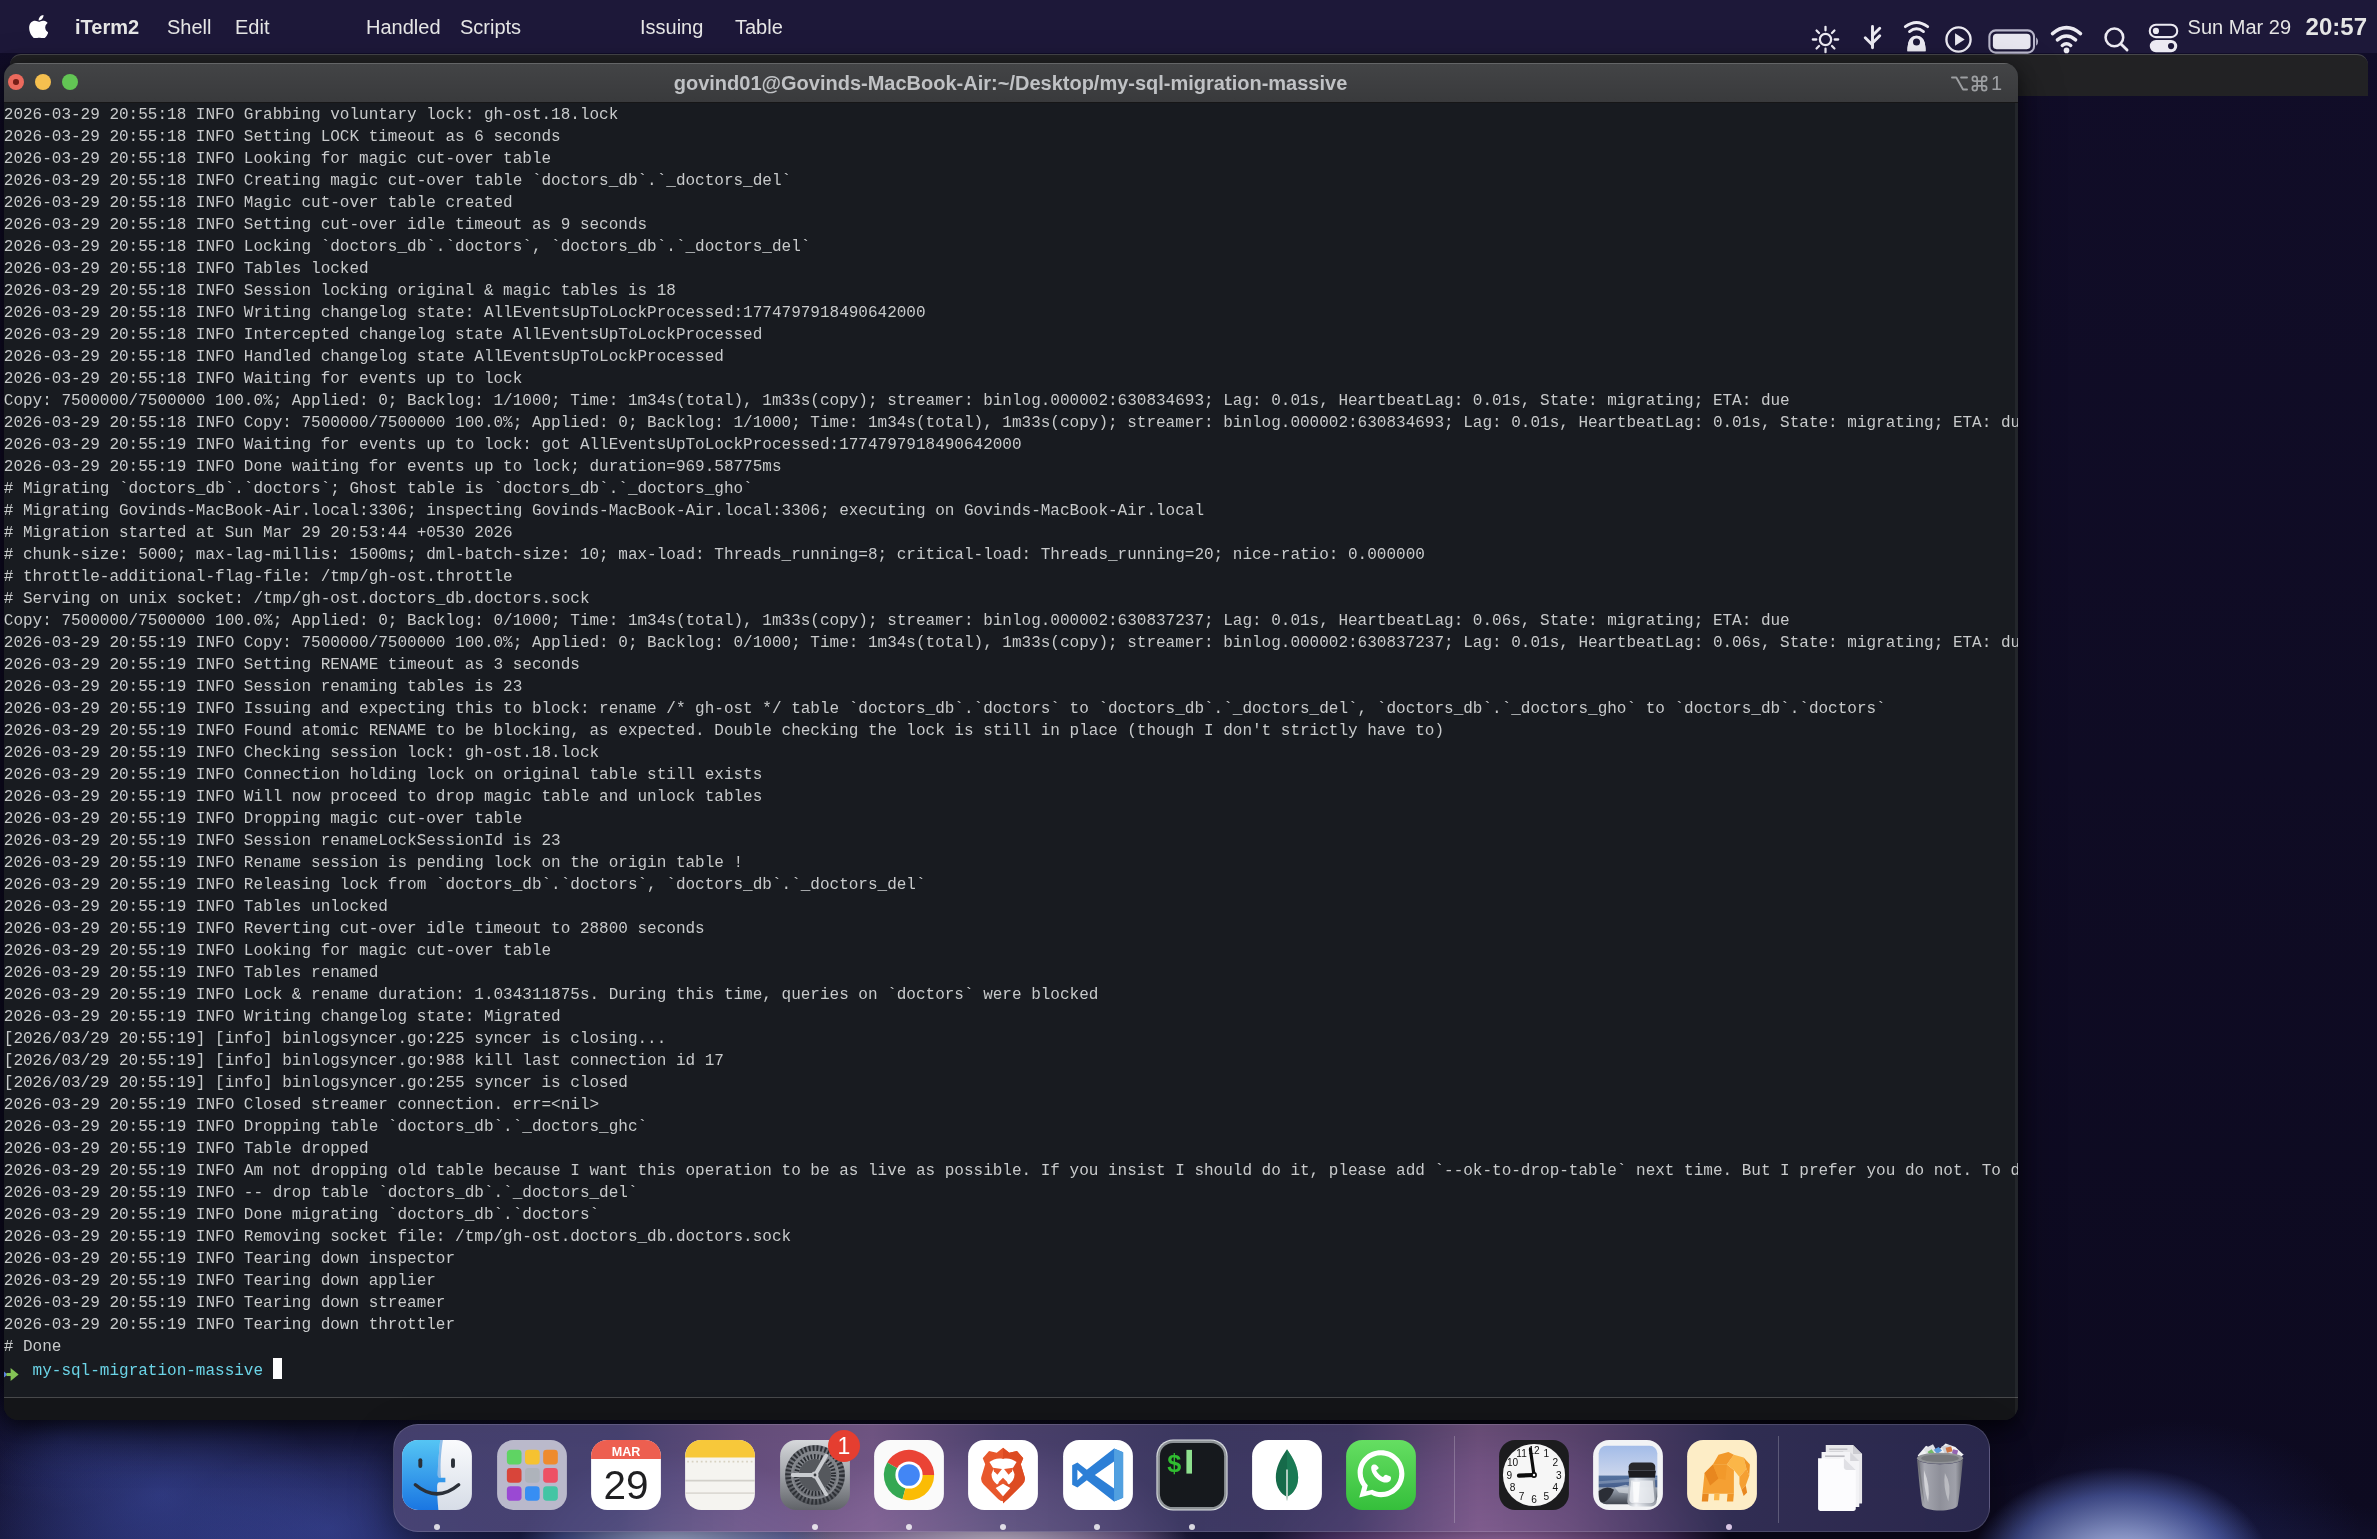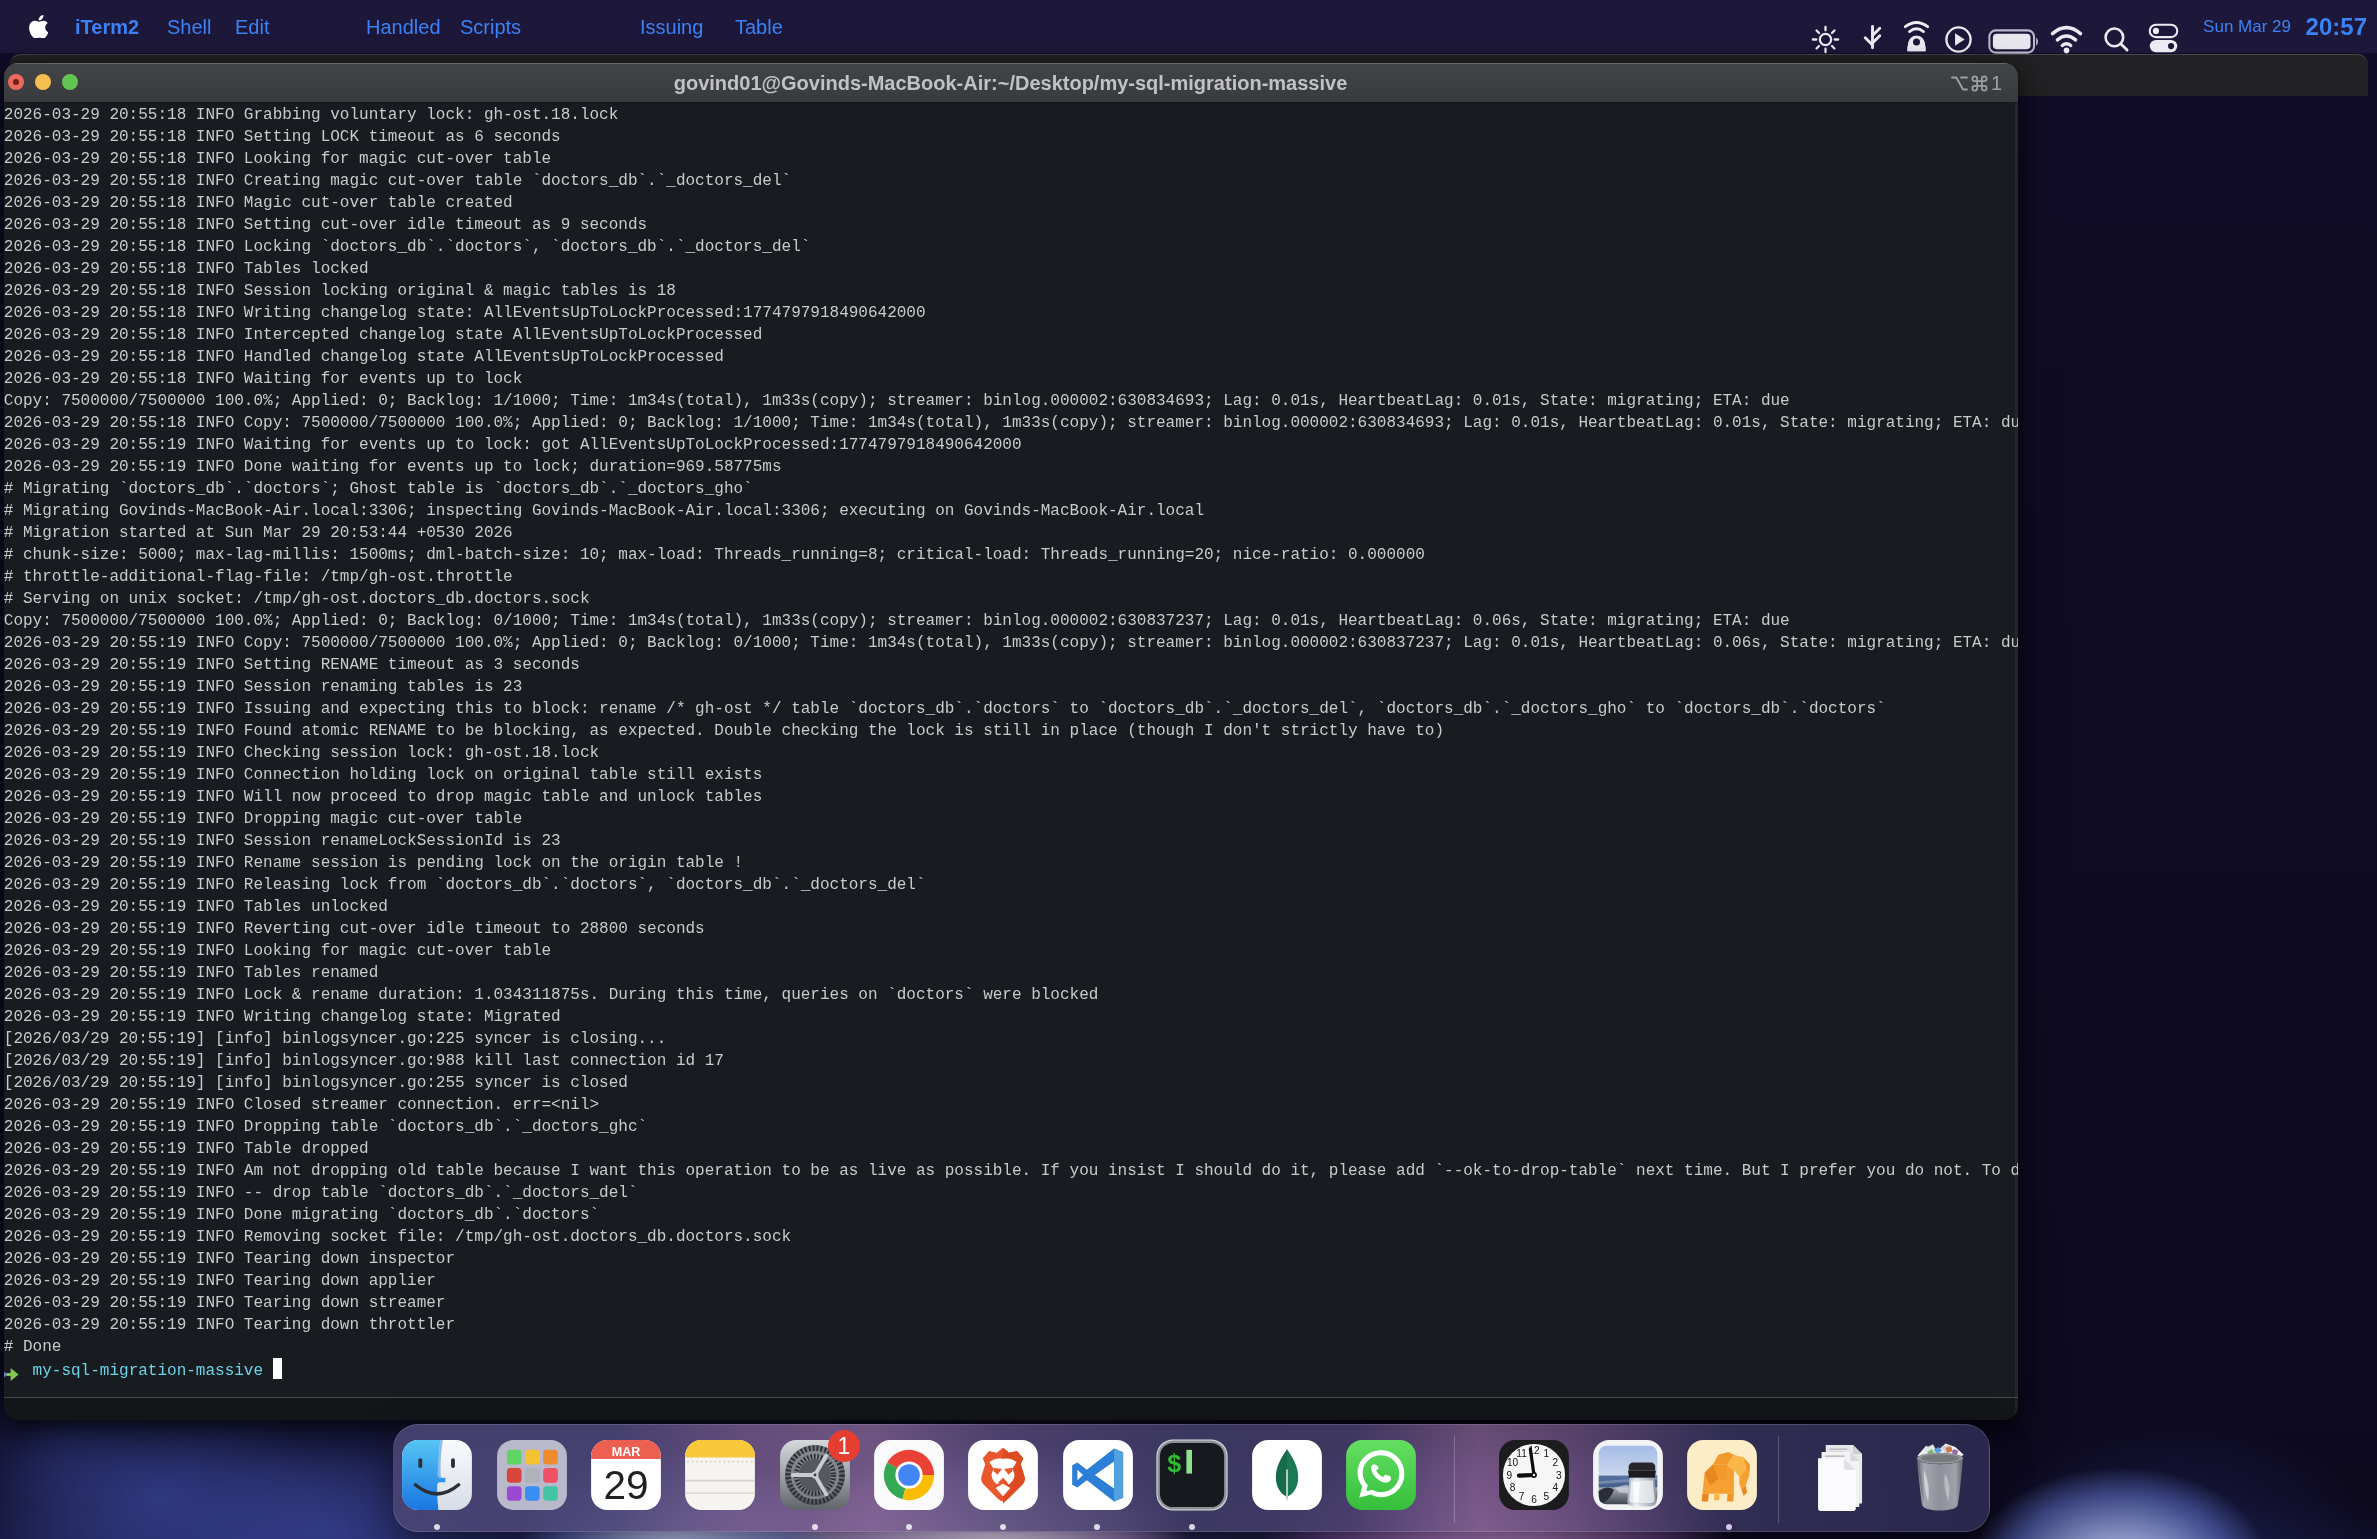--- a/index.html
+++ b/index.html
@@ -21,21 +21,21 @@
     radial-gradient(139px 97px at 63px 1439px, rgba(48,60,140,0.35), rgba(0,0,0,0) 72%),
     radial-gradient(195px 118px at 327px 1529px, rgba(72,88,178,0.48), rgba(0,0,0,0) 72%),
     radial-gradient(1043px 626px at 904px 1112px, rgba(40,45,105,0.4), rgba(0,0,0,0) 70%),
     linear-gradient(#110d28, #0d0a20);
   position:relative;
 }
 
 #menubar {
   position:absolute; left:0; top:0; width:2377px; height:53px;
   background:#1d1839;
-  color:#3b82f6;
+  color:#e5e5e5;
   font-size:20px;
 }
 #apple { position:absolute; left:28.5px; top:14.6px; }
 .mi { position:absolute; top:0; height:53px; line-height:54px; white-space:nowrap; }
 
 #backwin {
   position:absolute; left:9.7px; top:54px; width:2358px; height:42px;
   background:#222224; border-radius:11px 11px 0 0;
   border-top:1.4px solid #47474a;
 }
@@ -168,21 +168,21 @@
   <svg class="mi" style="left:2101px; top:12.5px;" width="31" height="31" viewBox="0 0 44 44">
     <circle cx="19" cy="19" r="12.5" fill="none" stroke="#eceaf2" stroke-width="3.6"></circle>
     <line x1="28" y1="28" x2="37" y2="37" stroke="#eceaf2" stroke-width="4" stroke-linecap="round"></line>
   </svg>
   <svg class="mi" style="left:2147px; top:11.8px;" width="33" height="31" viewBox="0 0 48 44">
     <rect x="4" y="2" width="40" height="18" rx="9" fill="none" stroke="#eceaf2" stroke-width="3"></rect>
     <circle cx="13" cy="11" r="4.5" fill="#eceaf2"></circle>
     <rect x="4" y="24" width="40" height="18" rx="9" fill="#eceaf2"></rect>
     <circle cx="35" cy="33" r="4.5" fill="#1c1738"></circle>
   </svg>
-  <div class="mi" style="right:86px; font-weight:500; font-size:17px;">Sun Mar 29</div>
+  <div class="mi" style="right:86px; font-weight:500; font-size:20px;">Sun Mar 29</div>
   <div class="mi" style="right:10px; font-weight:700; font-size:24px;">20:57</div>
 </div>
 
 <div id="backwin"></div>
 
 <div id="win">
   <div id="titlebar">
     <div id="title">govind01@Govinds-MacBook-Air:~/Desktop/my-sql-migration-massive</div>
     <div class="tl" id="tl-r"></div>
     <div class="tl" id="tl-y"></div>

